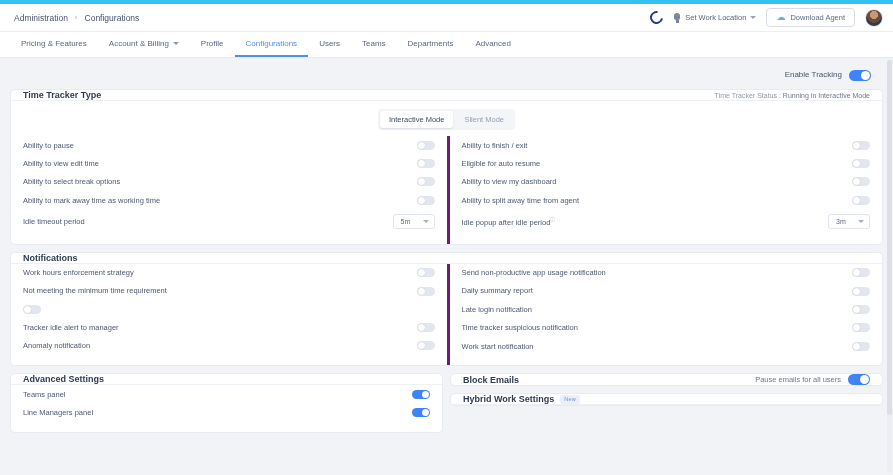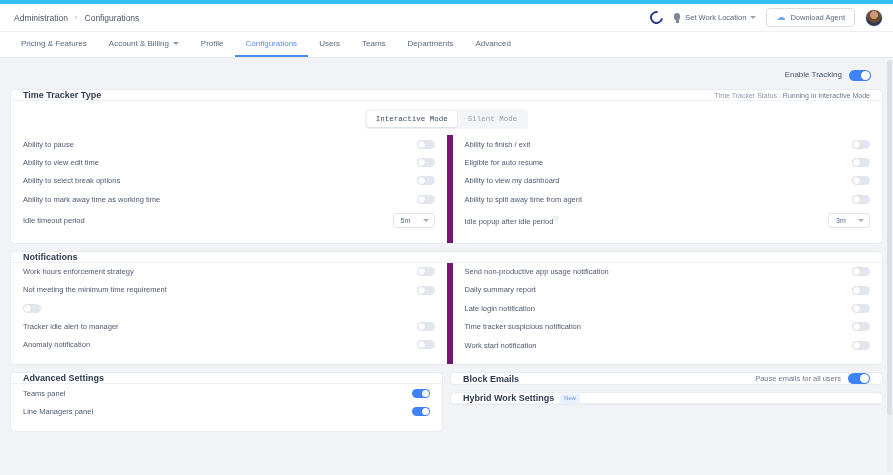--- a/index.html
+++ b/index.html
@@ -102,34 +102,34 @@
   .card-title { font-size: 9px; font-weight: bold; color: #2f3b52; }
   .badge-new {
     margin-left: 6px;
     background: #e8f0fe; color: #6b8fd6;
     font-size: 5.5px; padding: 1.5px 4px; border-radius: 2px;
     letter-spacing: .2px;
   }
   .card-status { margin-left: auto; font-size: 7px; color: #8e98ab; }
   .card-status b { color: #6b7790; font-weight: normal; }
 
-  .mode-switch-wrap { display: flex; justify-content: center; padding: 8px 0 6px; font-family: Liberation Mono, monospace; }
+  .mode-switch-wrap { display: flex; justify-content: center; padding: 8px 0 6px; }
   .mode-switch {
     background: #f3f5f9; border-radius: 4px; padding: 2px;
     display: flex; gap: 2px;
   }
   .mode-btn {
     font-size: 7.5px; padding: 4px 9px; border-radius: 3px;
     color: #97a1b3; white-space: nowrap;
   }
   .mode-btn.active { background: #fff; color: #3c4a63; box-shadow: 0 1px 2px rgba(40,50,80,.13); }
 
   .cols { display: flex; }
   .col { flex: 1 1 50%; padding: 0 12px 10px 12px; }
-  .col + .col { border-left: 6px solid #701a75; }
+  .col + .col { border-left: 3px solid #701a75; }
 
   .row {
     display: flex; align-items: center;
     min-height: 17px; padding: 4.5px 0;
     font-size: 7.5px; color: #4e5a72;
   }
   .row .label { flex: 1; line-height: 1.25; }
   .row .label sup { font-size: 5px; color: #aab3c3; }
 
   

